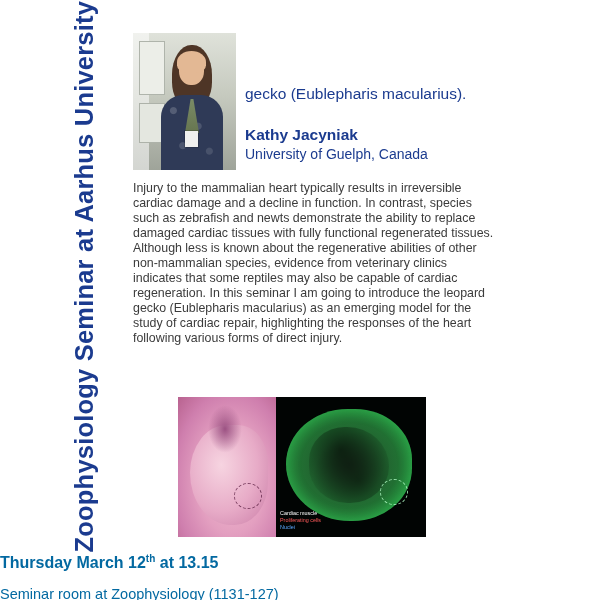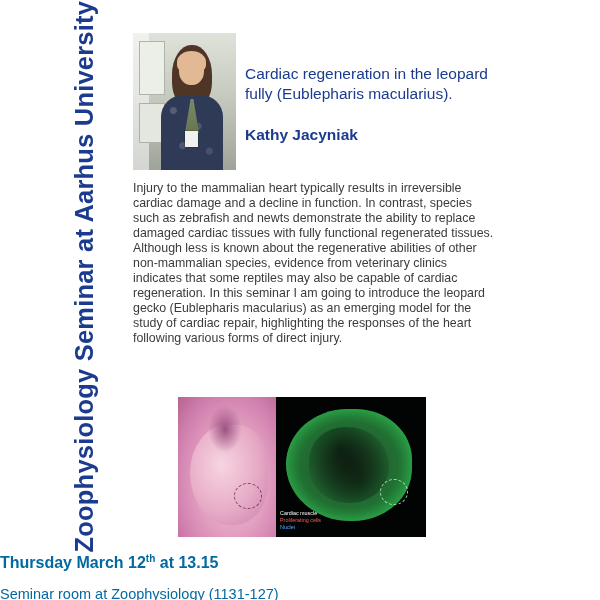--- a/index.html
+++ b/index.html
@@ -291,24 +291,25 @@
     <div class="person-hair"></div>
     <div class="person-head"></div>
     <div class="person-hair2"></div>
     <div class="person-body"></div>
     <div class="lanyard"></div>
     <div class="badge"></div>
   </div>
 
   <div class="title-block">
     <div class="talk-title">
-      <span>Cardiac regeneration in the leopard</span><br>
-      <span>fully (</span><span class="italic">Eublepharis macularius</span><span>).</span>
+      <br>
+      <span>gecko (</span><span class="italic">Eublepharis macularius</span><span>).</span>
     </div>
     <div class="speaker-name">Kathy Jacyniak</div>
+    <div class="affiliation">University of Guelph, Canada</div>
   </div>
 
   <div class="abstract">Injury to the mammalian heart typically results in irreversible cardiac damage and a decline in function. In contrast, species such as zebrafish and newts demonstrate the ability to replace damaged cardiac tissues with fully functional regenerated tissues. Although less is known about the regenerative abilities of other non-mammalian species, evidence from veterinary clinics indicates that some reptiles may also be capable of cardiac regeneration. In this seminar I am going to introduce the leopard gecko (Eublepharis macularius) as an emerging model for the study of cardiac repair, highlighting the responses of the heart following various forms of direct injury.</div>
 
   <div class="figure">
     <div class="panel-left">
       <div class="tissue"></div>
       <div class="dark-streak"></div>
       <div class="circle-mark"></div>
     </div>

